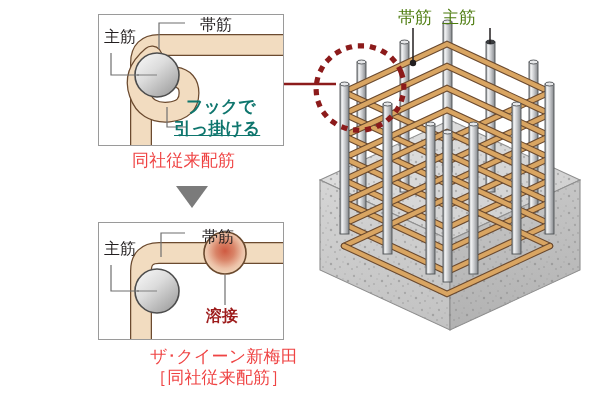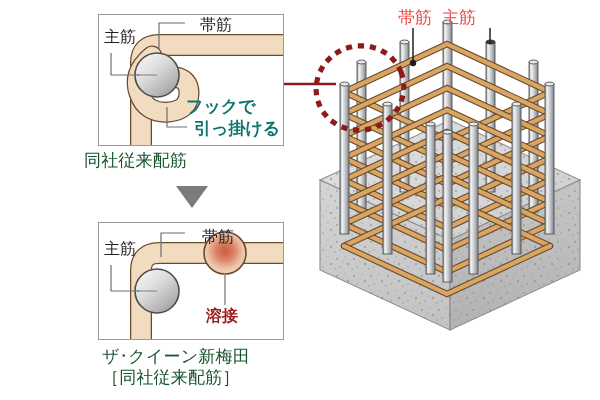--- a/index.html
+++ b/index.html
@@ -31,23 +31,24 @@
     box-sizing: border-box;
   }
   #panel-legacy { left: 98px;  top: 14px;  width: 186px; height: 132px; }
   #panel-welded { left: 98px;  top: 222px; width: 186px; height: 118px; }
 
   
   .caption {
     position: absolute;
     font-size: 17px;
     line-height: 21px;
-    color: #14532d;
+    color: #ef4444;
     letter-spacing: 0.2px;
     white-space: pre;
+    margin-left: 48px;
   }
   #caption-legacy { left: 84px; top: 150px; }
   #caption-welded { left: 102px; top: 346px; }
 
   
   .blk-label {
     position: absolute;
     font-size: 16px;
     line-height: 18px;
     color: #231f20;
@@ -70,21 +71,21 @@
     white-space: nowrap;
     text-align: center;
   }
 
   
   #cage-labels {
     position: absolute;
     left: 398px;
     top: 6px;
     font-size: 17px;
-    color: #ef4444;
+    color: #4d7c0f;
     white-space: nowrap;
   }
   #cage-labels span { display: inline-block; }
   #lbl-gap { width: 10px; }
 
   
   #flow-arrow {
     position: absolute;
     left: 176px;
     top: 186px;
@@ -132,21 +133,21 @@
       <path d="M 86 8 L 60 8 L 60 34" fill="none" stroke="#6f6f6f" stroke-width="1.2"></path>
 
       <path d="M 88 112 L 68 112 L 68 92" fill="none" stroke="#6f6f6f" stroke-width="1.2"></path>
     </svg>
   </div>
 
   <div class="blk-label" style="left:104px; top:28px;">主筋</div>
   <div class="blk-label" style="left:200px; top:16px;">帯筋</div>
 
   <div class="red-label" style="left:186px; top:96px;">フックで</div>
-  <div class="red-label" style="left:194px; top:118px;">引っ掛ける</div>
+  <div class="red-label" style="left:174px; top:118px;text-decoration:underline;">引っ掛ける</div>
 
   <div class="caption" id="caption-legacy">同社従来配筋</div>
 
   <div id="flow-arrow"></div>
 
   <div class="panel" id="panel-welded">
     <svg width="184" height="116" viewBox="0 0 184 116">
       <defs>
         <linearGradient id="gradMainBar2" x1="0" y1="0" x2="0.85" y2="1">
           <stop offset="0%" stop-color="#fbfbfb"></stop>

